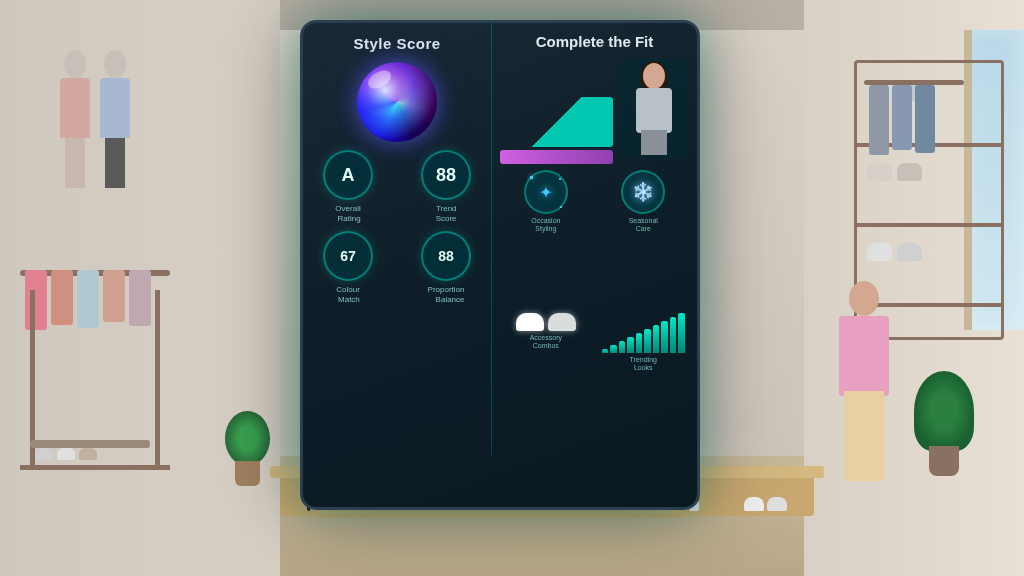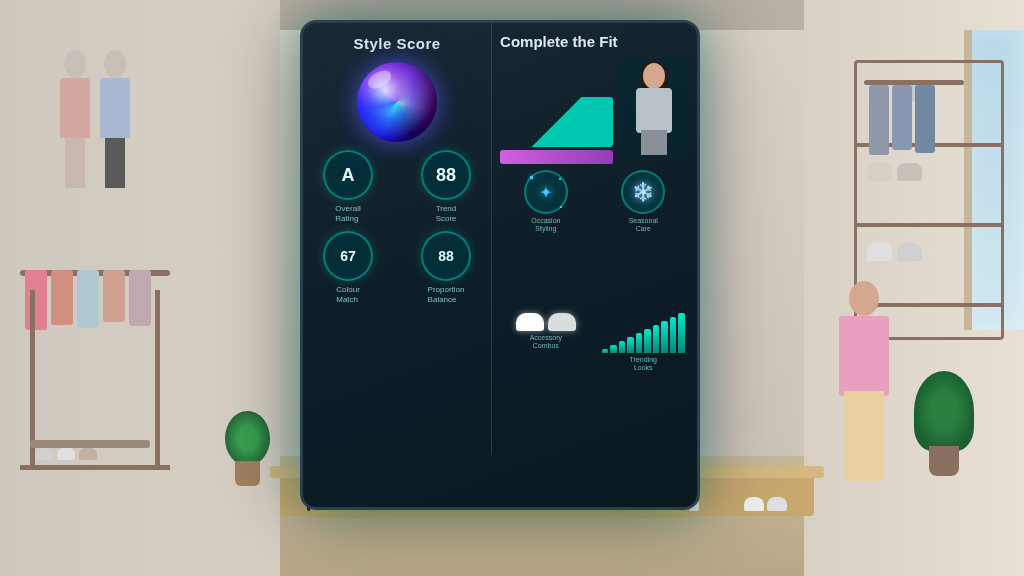--- a/index.html
+++ b/index.html
@@ -406,37 +406,37 @@
       justify-content: center;
       font-size: 18px;
       font-weight: 900;
       color: #e0f8f4;
       box-shadow: 0 0 10px rgba(0,180,160,0.3);
     }
 
     .score-label {
       color: #80c0b8;
       font-size: 8px;
-      text-align: left;
+      text-align: right;
       line-height: 1.2;
     }
 
     
     .fit-col {
       width: 52%;
       padding: 10px 8px;
       display: flex;
       flex-direction: column;
     }
 
     .fit-col-title {
       color: #e0e8f0;
       font-size: 15px;
       font-weight: 700;
-      text-align: left;
+      text-align: center;
       margin-bottom: 8px;
     }
 
     
     .person-preview {
       width: 70px;
       height: 100px;
       margin: 0 auto 6px;
       position: relative;
       background: rgba(0,40,50,0.5);

